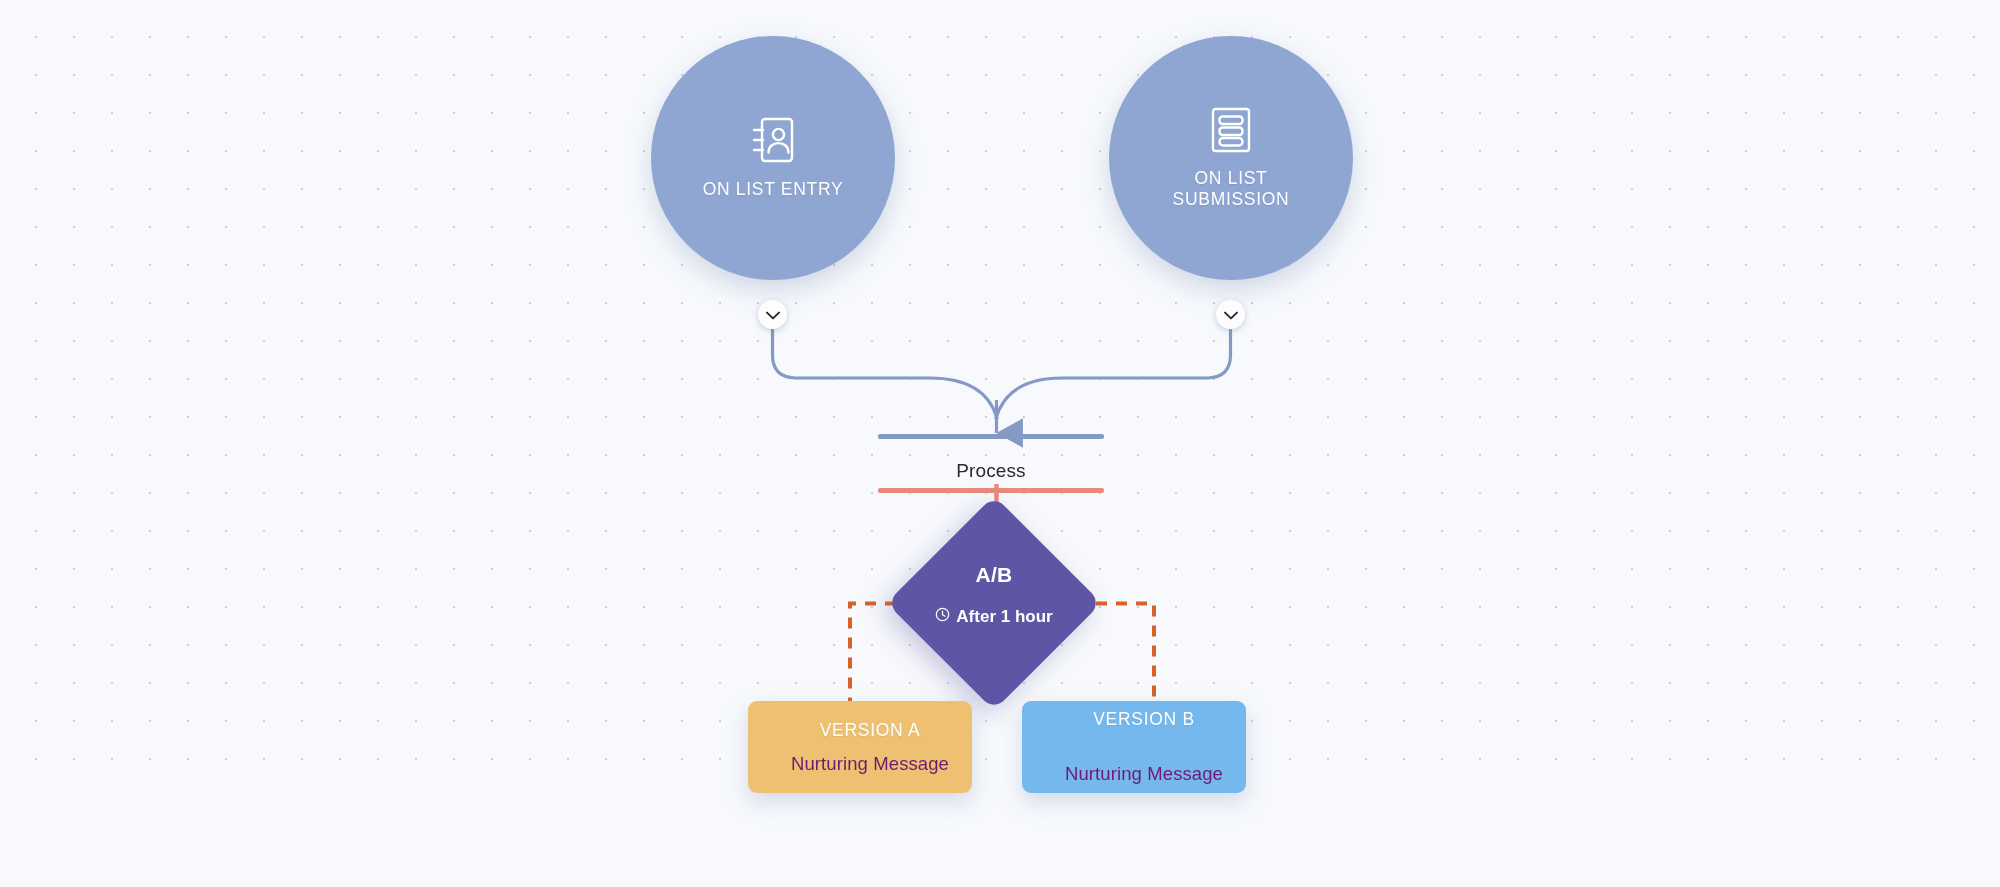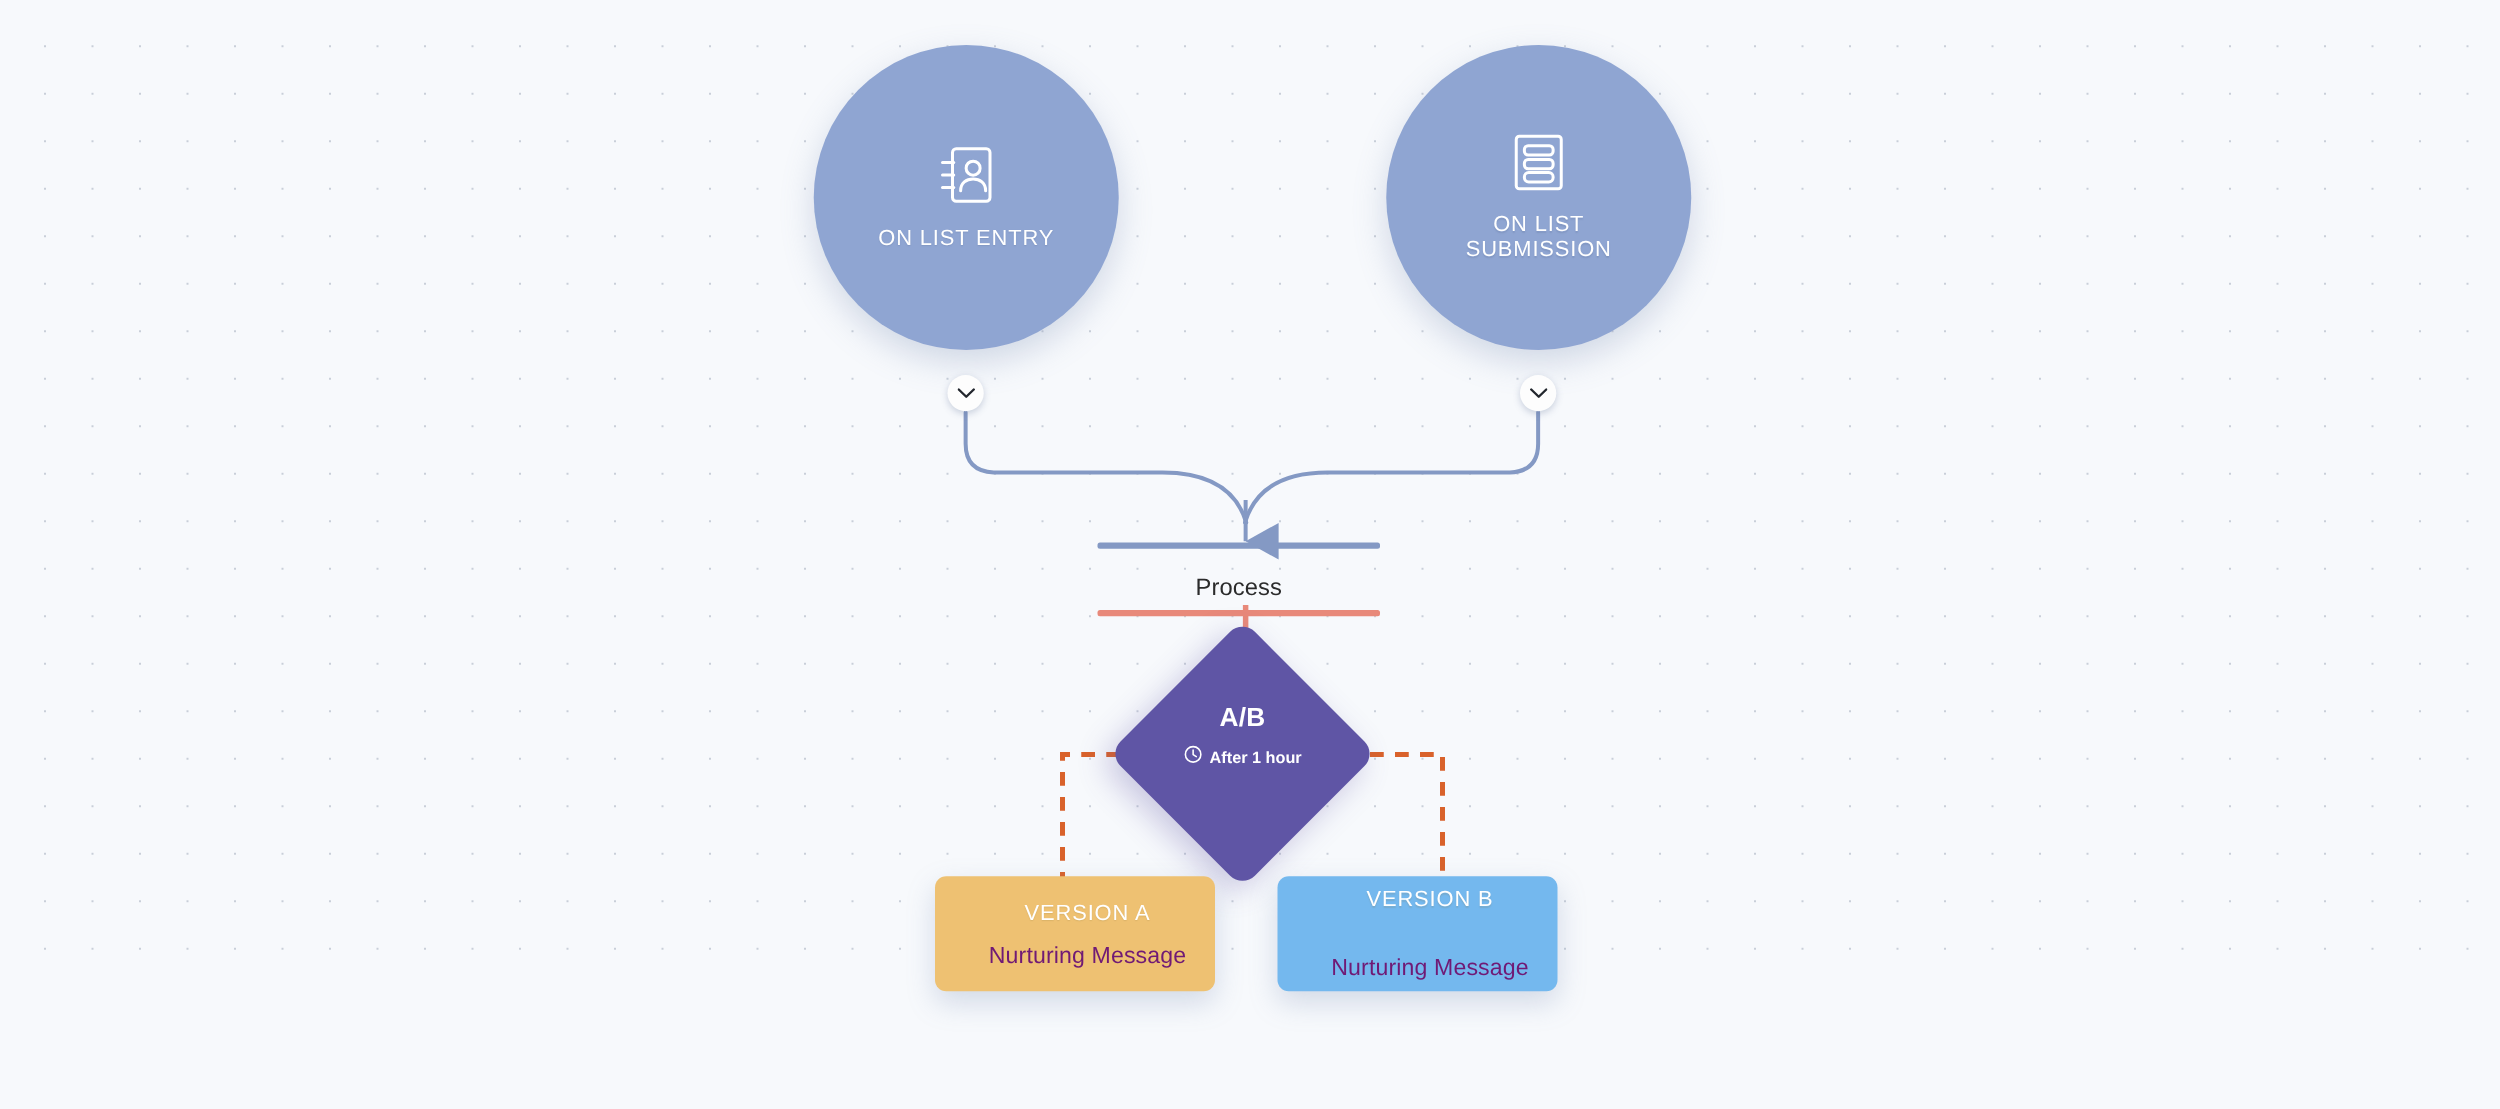--- a/index.html
+++ b/index.html
@@ -135,23 +135,23 @@
   }
   #ab-title {
     color: #ffffff;
     font-size: 21px;
     font-weight: 700;
     line-height: 1.25;
     letter-spacing: 0.2px;
   }
   #ab-delay {
     color: #ffffff;
-    font-size: 13px;
+    font-size: 17px;
     font-weight: 700;
-    margin-top: 8px;
+    margin-top: 19px;
     display: flex;
     align-items: center;
     justify-content: center;
     gap: 6px;
     white-space: nowrap;
   }
 
   
   .version-card {
     position: absolute;

